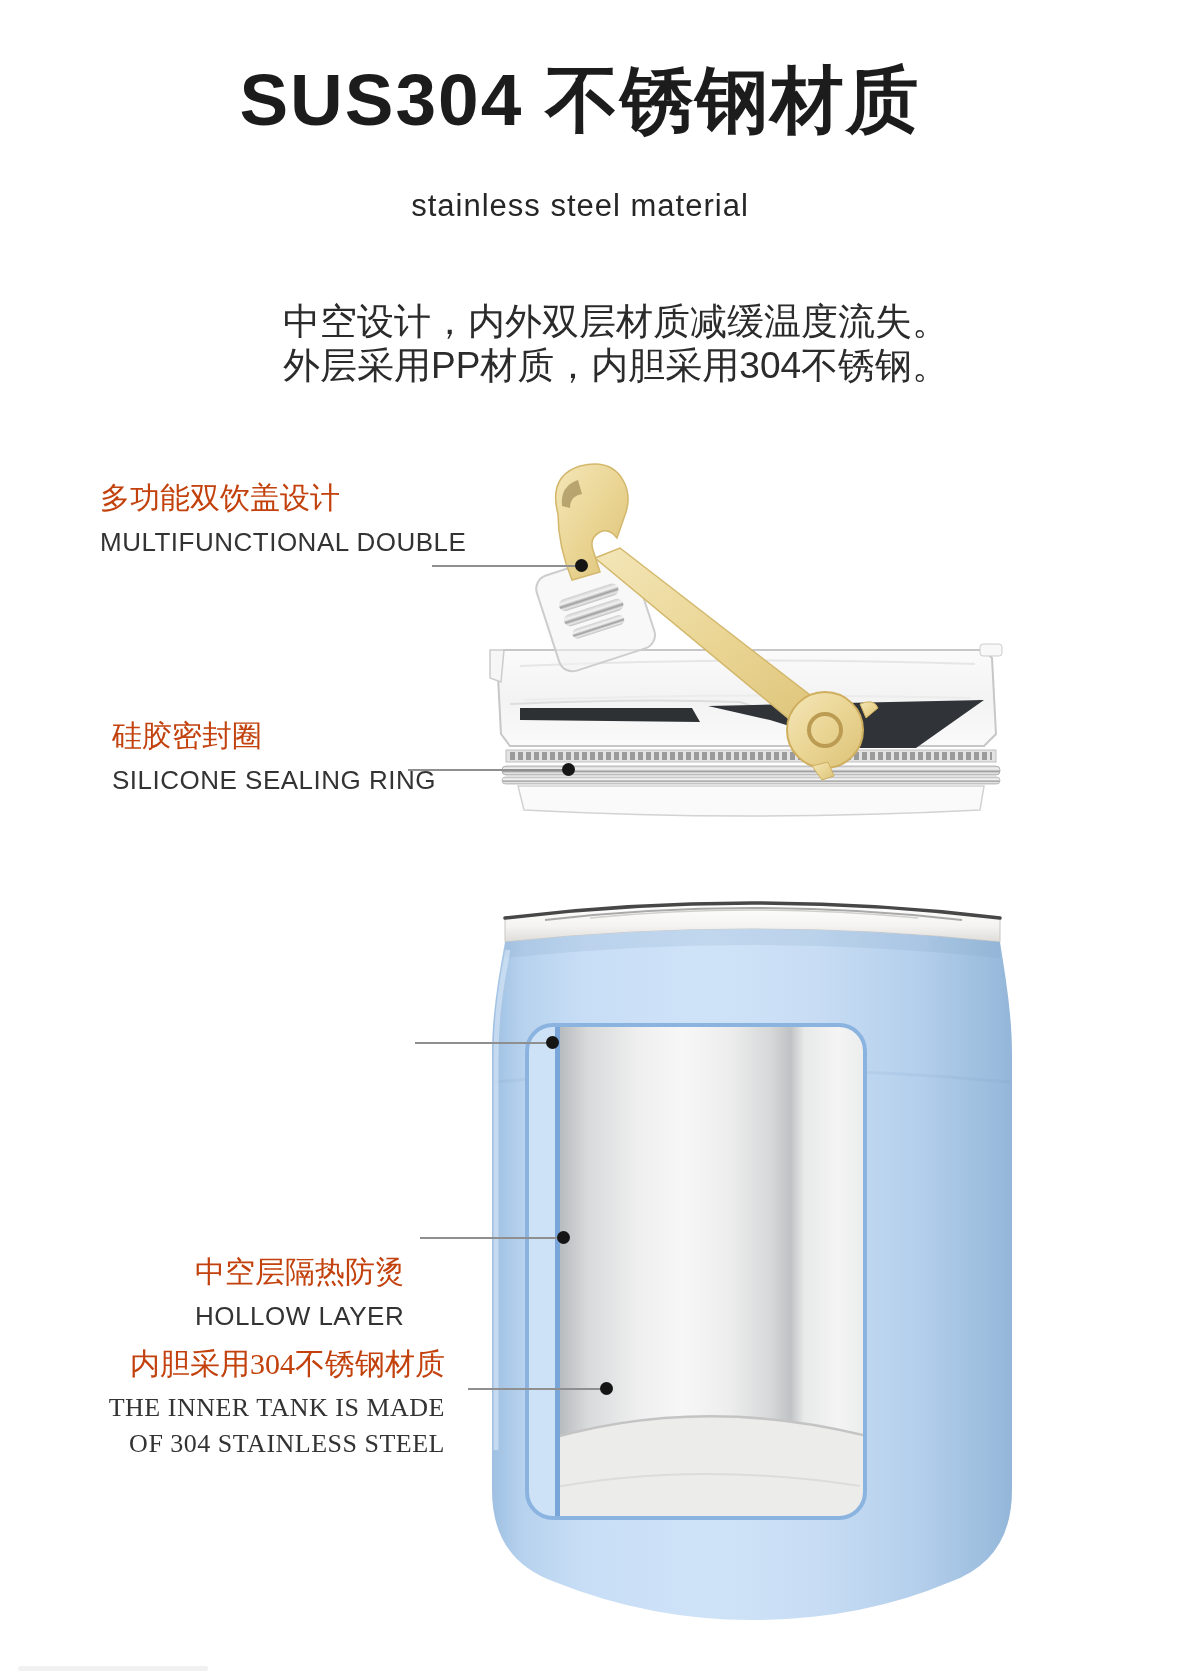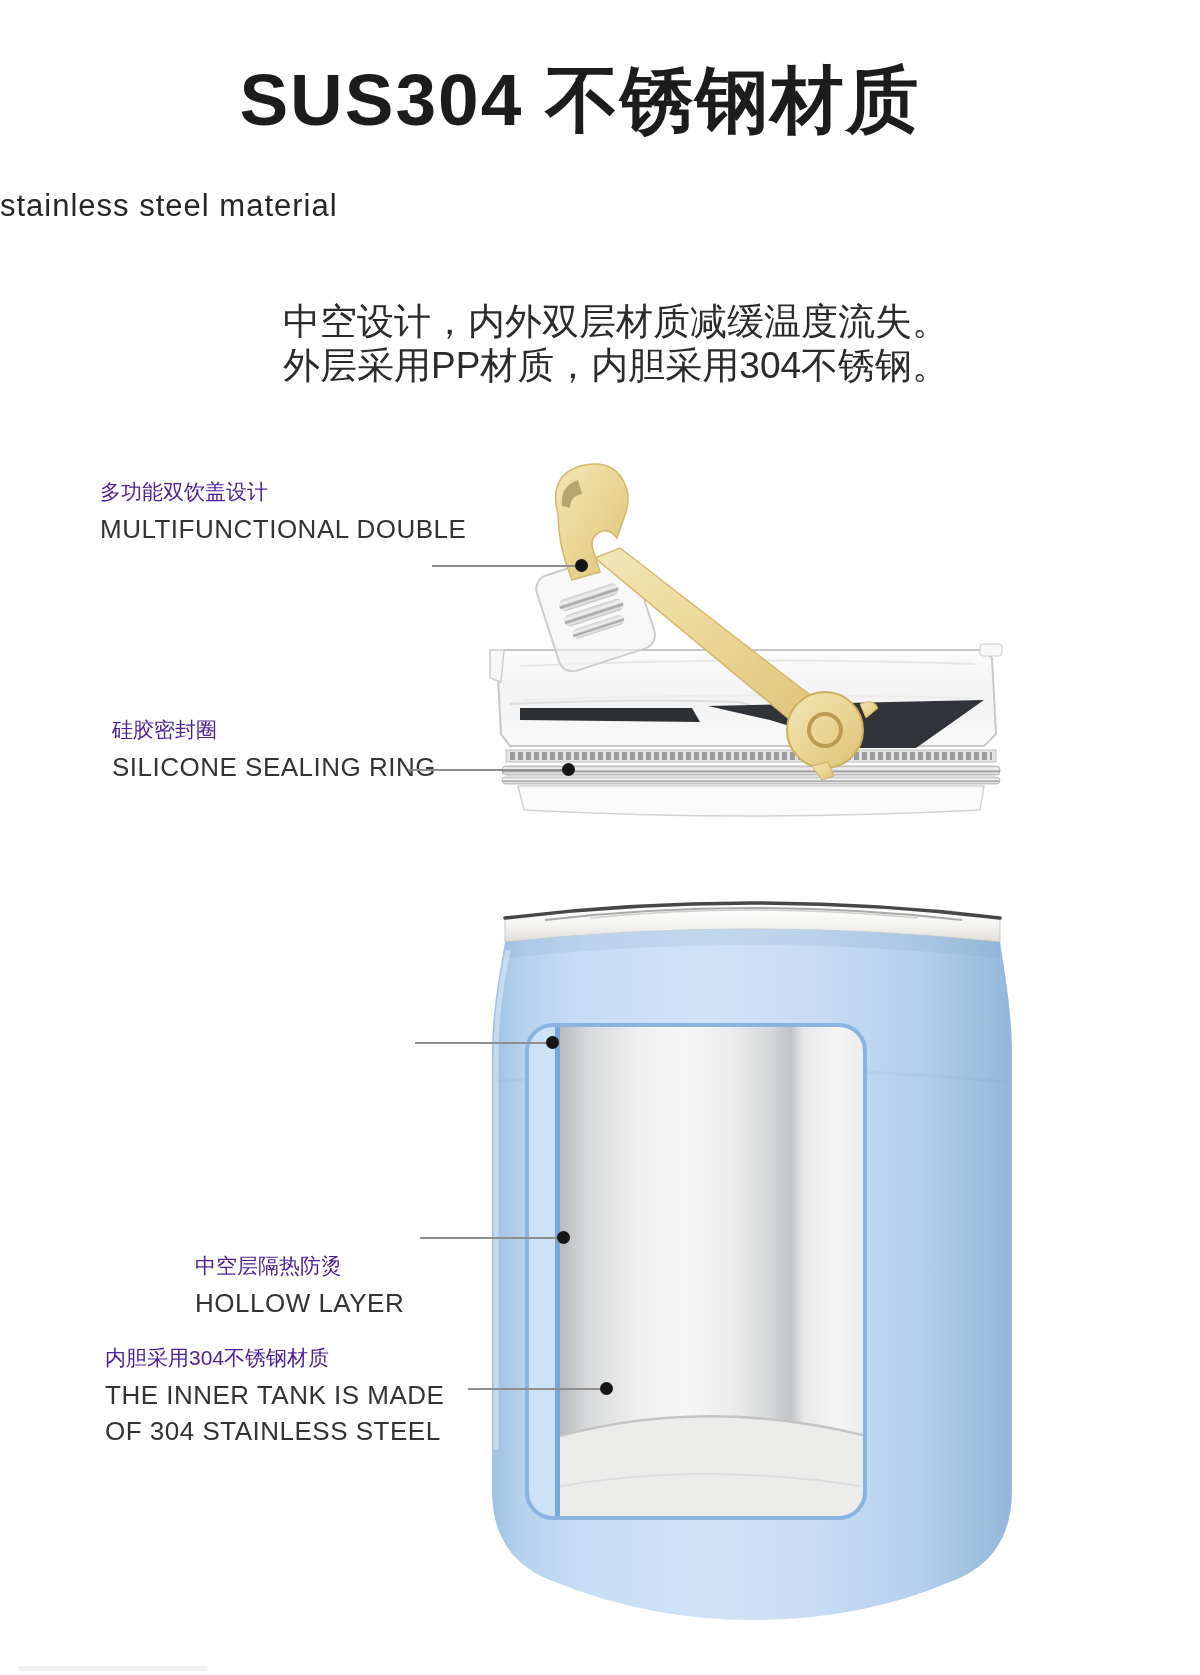--- a/index.html
+++ b/index.html
@@ -1,28 +1,28 @@
 <!DOCTYPE html>
 <html><head>
 <meta charset="utf-8">
 <style>
   html,body{margin:0;padding:0;background:#ffffff;}
   body{font-family:"Liberation Sans","DejaVu Sans",sans-serif;}
   .page{position:relative;width:1200px;height:1675px;background:#ffffff;overflow:hidden;padding-left:16px;}
   .abs{position:absolute;}
   .title{width:1160px;text-align:center;top:52px;left:0;font-size:73px;font-weight:800;
          color:#1c1c1c;letter-spacing:2px;}
-  .subtitle{width:1160px;top:188px;left:0;font-size:31px;color:#262626;
+  .subtitle{width:1160px;text-align:center;top:188px;left:0;font-size:31px;color:#262626;
             letter-spacing:1px;}
   .intro{left:283px;top:300px;font-size:37px;line-height:44px;color:#2b2b2b;}
-  .callout .cn{font-size:21px;color:#4c1d95;margin-bottom:5px;}
+  .callout .cn{font-size:30px;color:#c2410c;margin-bottom:5px;}
   .callout .en{font-size:26px;color:#333333;line-height:36px;letter-spacing:.5px;}
   .leader{height:2px;background:#8f8f8f;}
   .dot{width:13px;height:13px;border-radius:50%;background:#151515;}
-  .center5{text-align:left;width:340px;}
+  .center5{text-align:right;width:340px;font-family:Liberation Serif, serif;}
   .smudge{width:190px;height:5px;background:#ededed;border-radius:3px;opacity:.8;}
 </style>
 </head>
 <body>
 
 <div class="page">
 
   <div class="abs title">SUS304 不锈钢材质</div>
   <div class="abs subtitle">stainless steel material</div>
 

